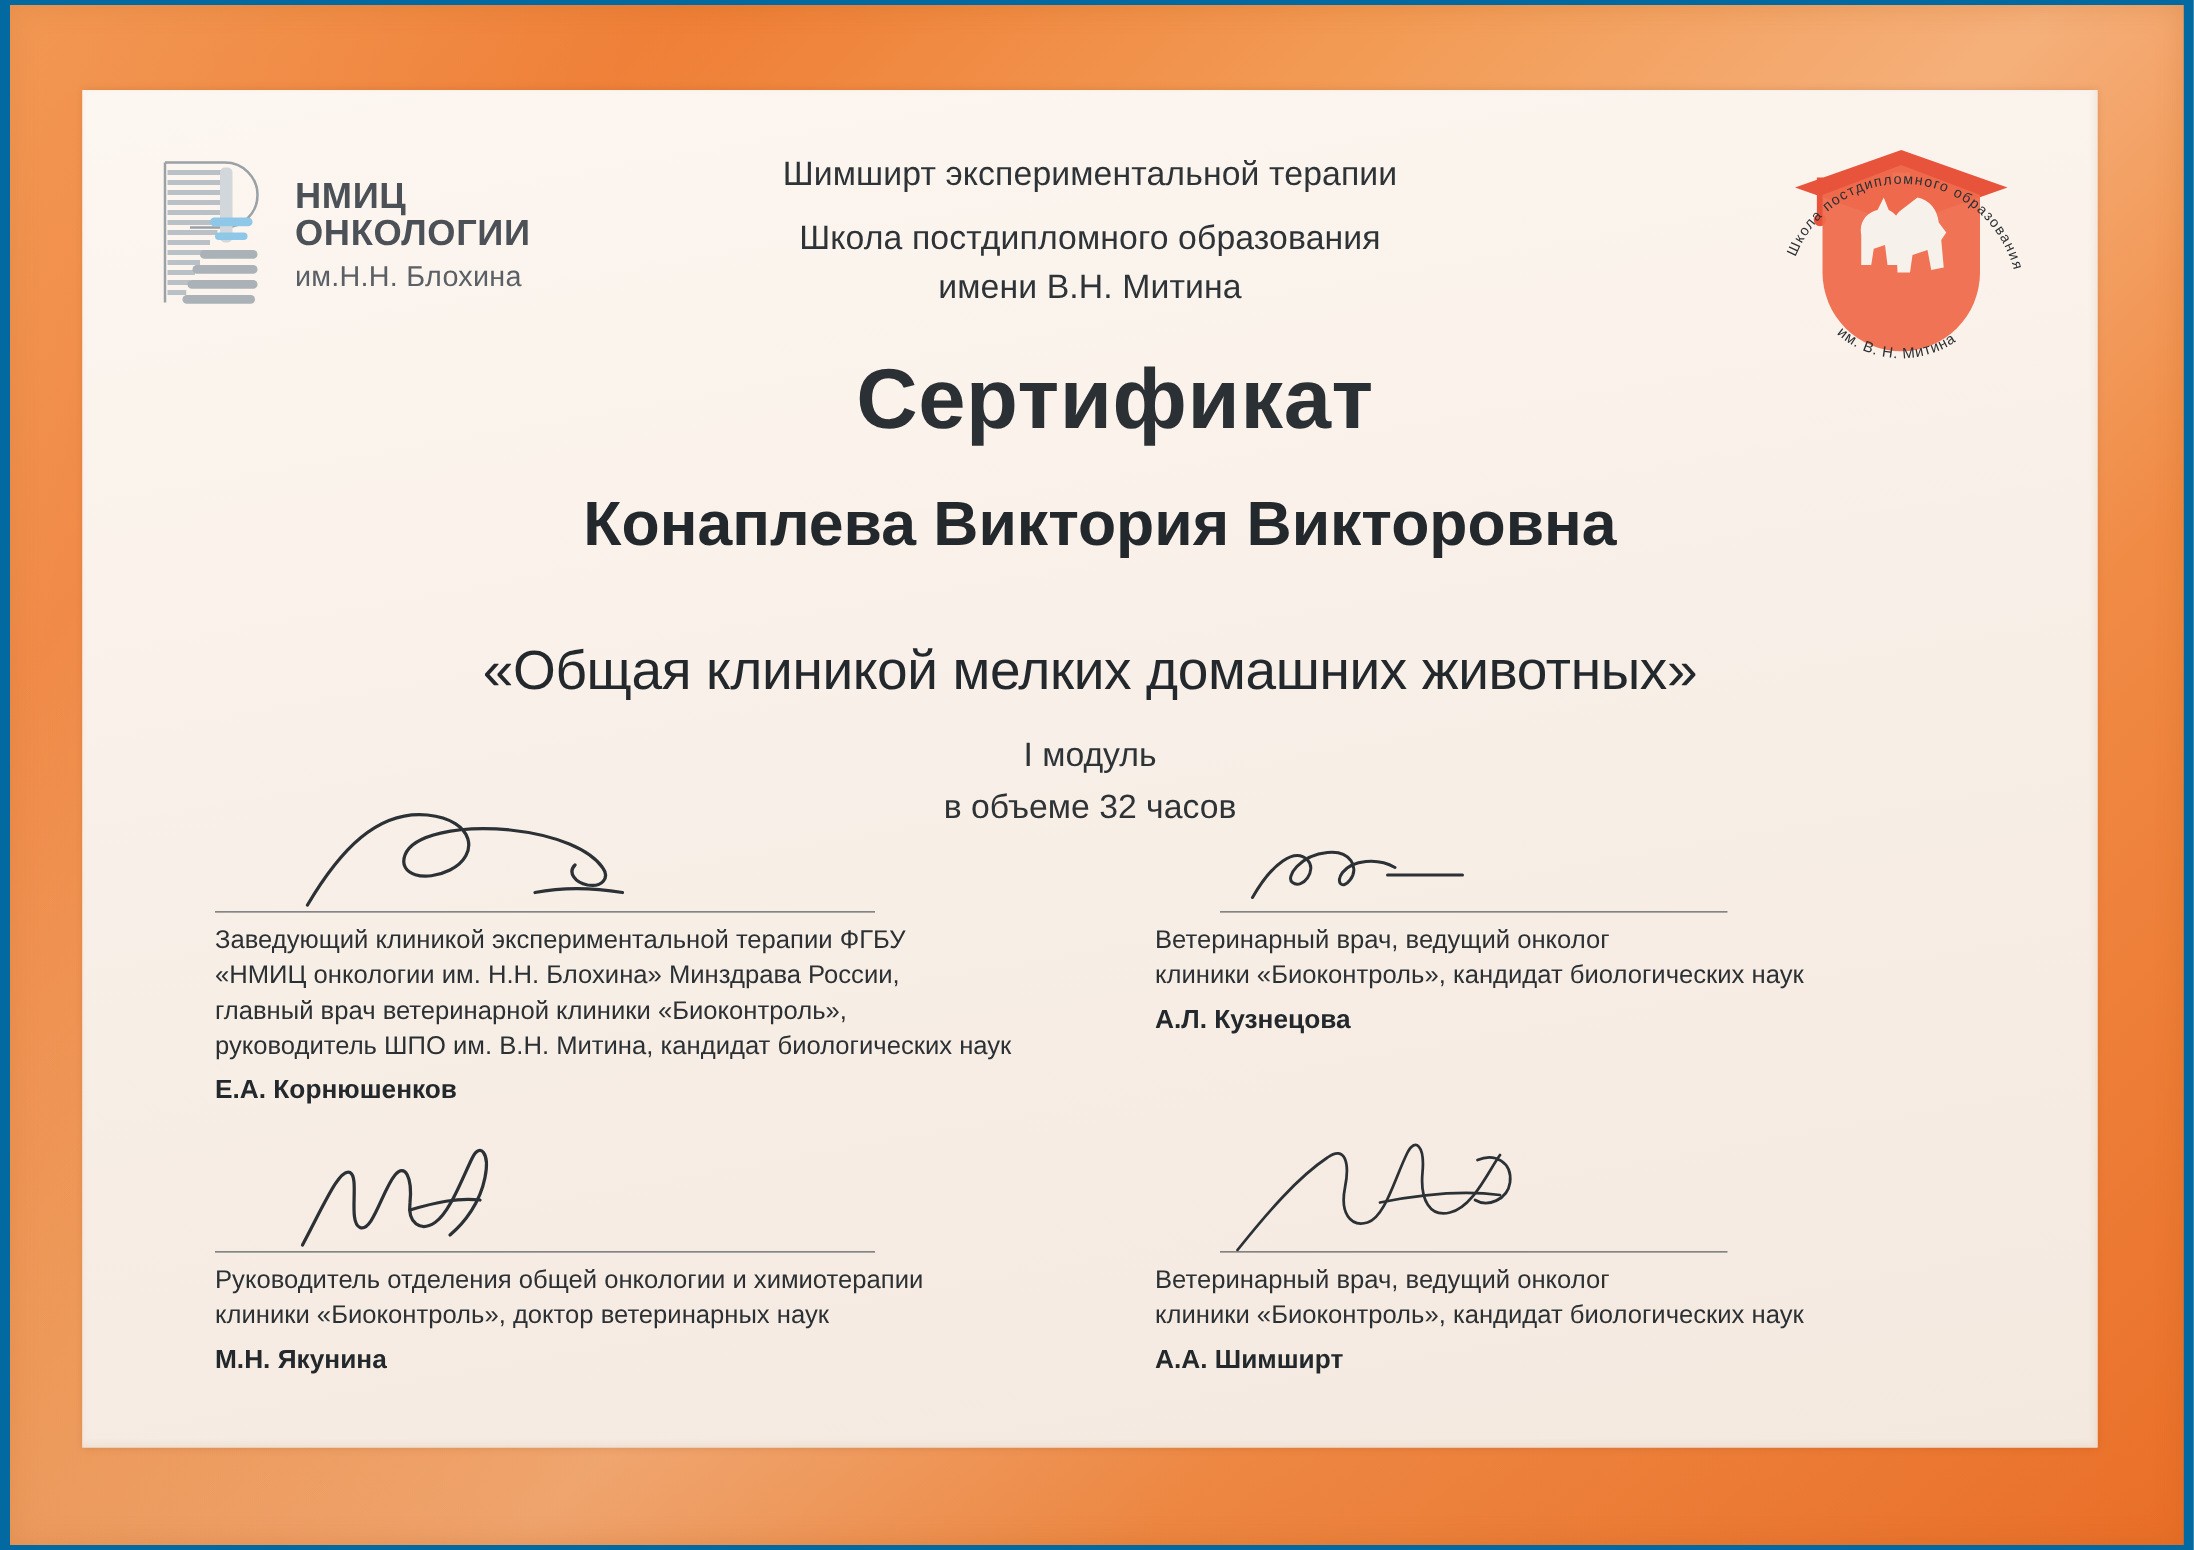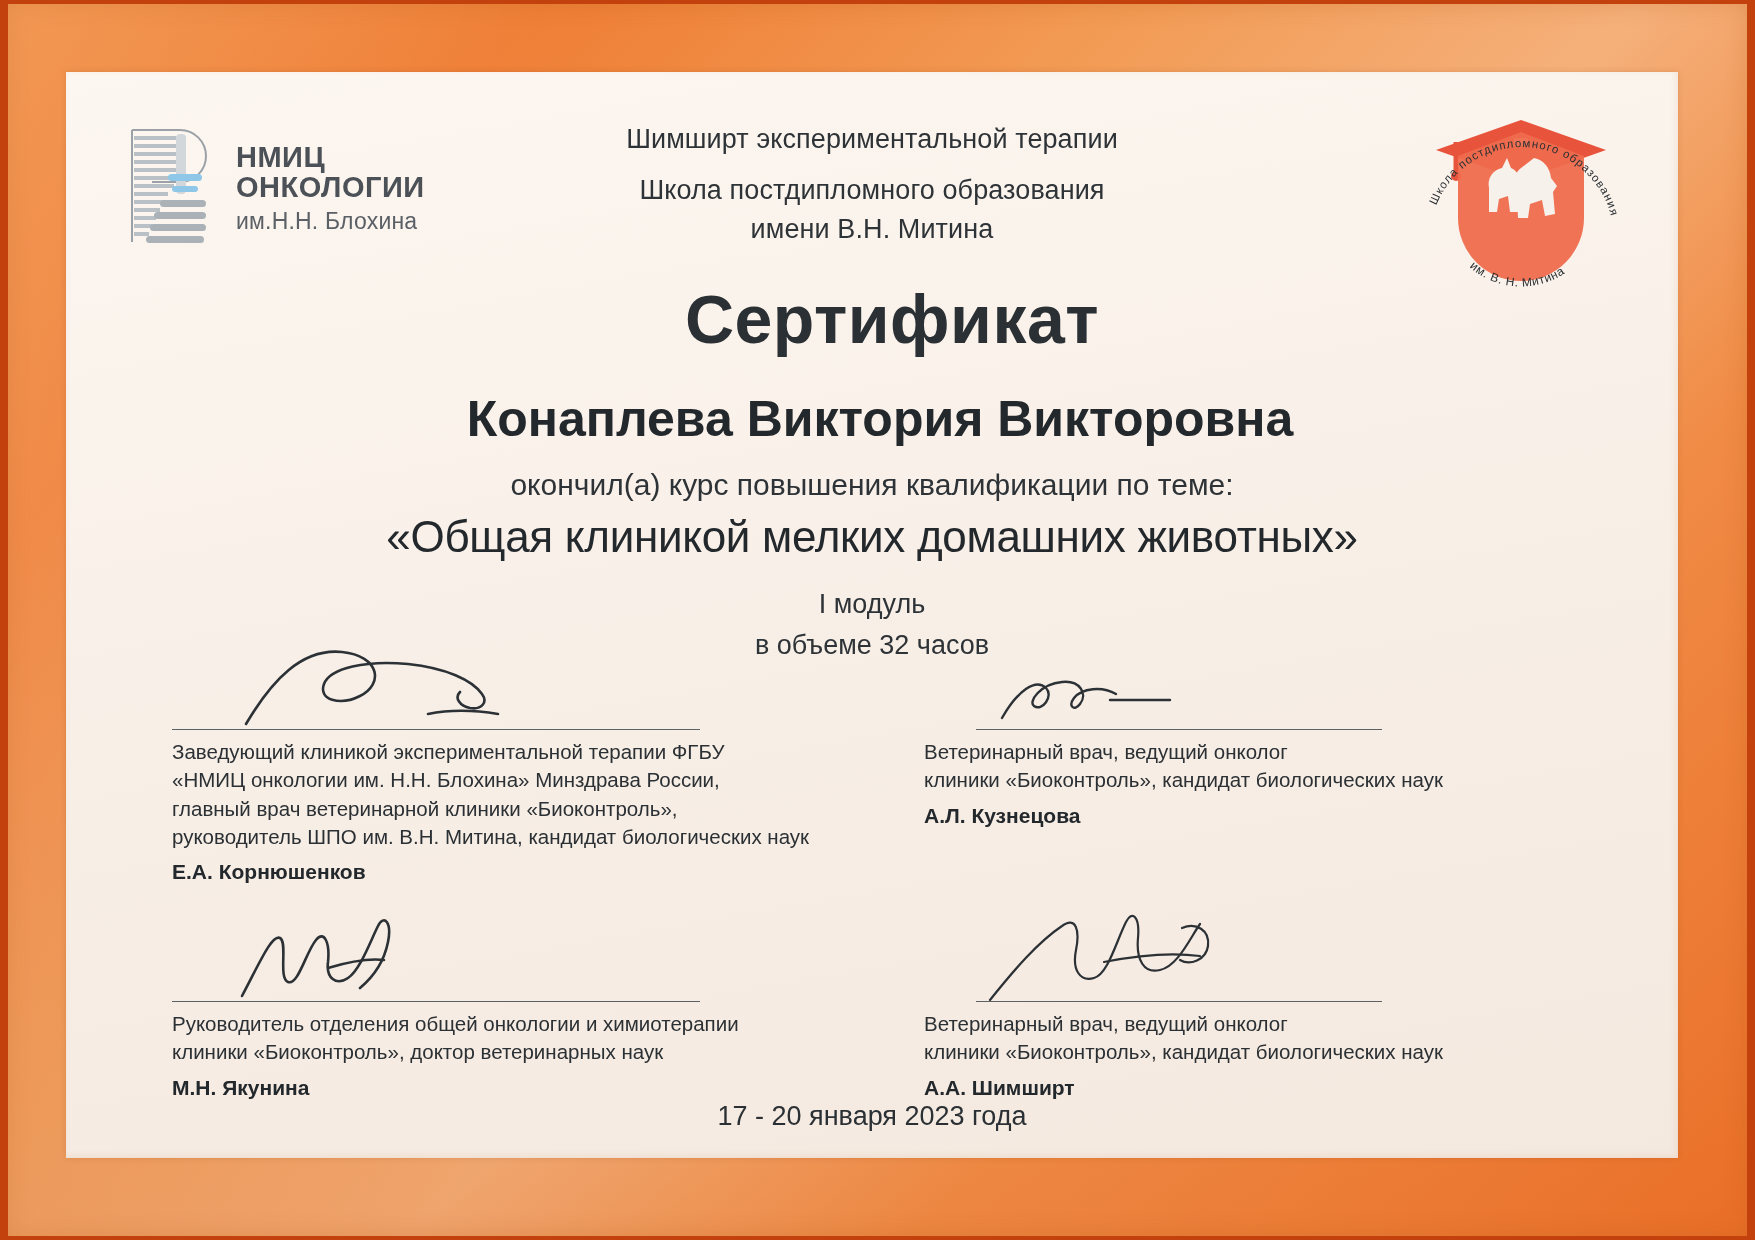--- a/index.html
+++ b/index.html
@@ -12,21 +12,21 @@
     height: 1240px;
     font-family: "Liberation Sans", sans-serif;
     overflow: hidden;
   }
 
   
   .scan {
     position: relative;
     width: 1755px;
     height: 1240px;
-    background: #c2410c;
+    background: #0369a1;
   }
 
   
   .frame {
     position: absolute;
     left: 8px;
     top: 4px;
     width: 1739px;
     height: 1232px;
     background:
@@ -348,21 +348,20 @@
 
     <div class="header-lines">
       <div class="hl">Шимширт экспериментальной терапии</div>
       <div class="gap"></div>
       <div class="hl">Школа постдипломного образования</div>
       <div class="hl">имени В.Н. Митина</div>
     </div>
 
     <div class="title">Сертификат</div>
     <div class="name">Конаплева Виктория Викторовна</div>
-    <div class="subline">окончил(а) курс повышения квалификации по теме:</div>
     <div class="theme">«Общая клиникой мелких домашних животных»</div>
     <div class="module">
       <div>I модуль</div>
       <div>в объеме 32 часов</div>
     </div>
 
     <div class="sigs">
 
       <div class="sig-row">
         <div class="sig-col left">
@@ -433,15 +432,14 @@
           </div>
           <div class="sig-text">
             <div>Ветеринарный врач, ведущий онколог</div>
             <div>клиники «Биоконтроль», кандидат биологических наук</div>
           </div>
           <div class="sig-person">А.А. Шимширт</div>
         </div>
       </div>
     </div>
 
-    <div class="dates">17 - 20 января 2023 года</div>
   </div>
 </div>
 
 </body></html>

